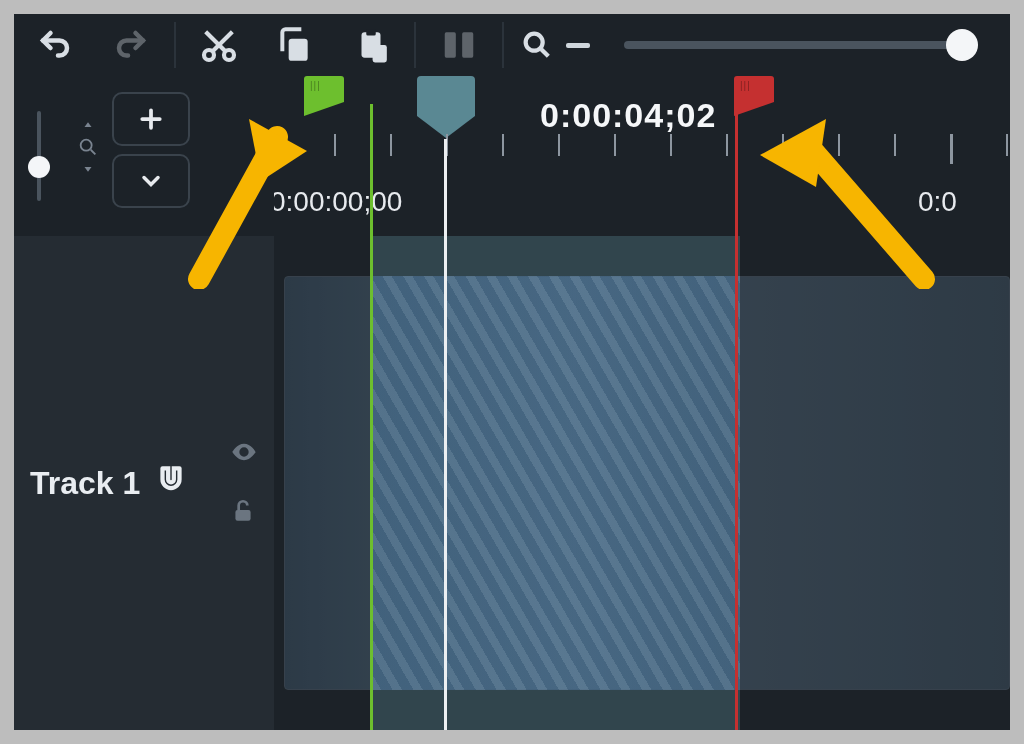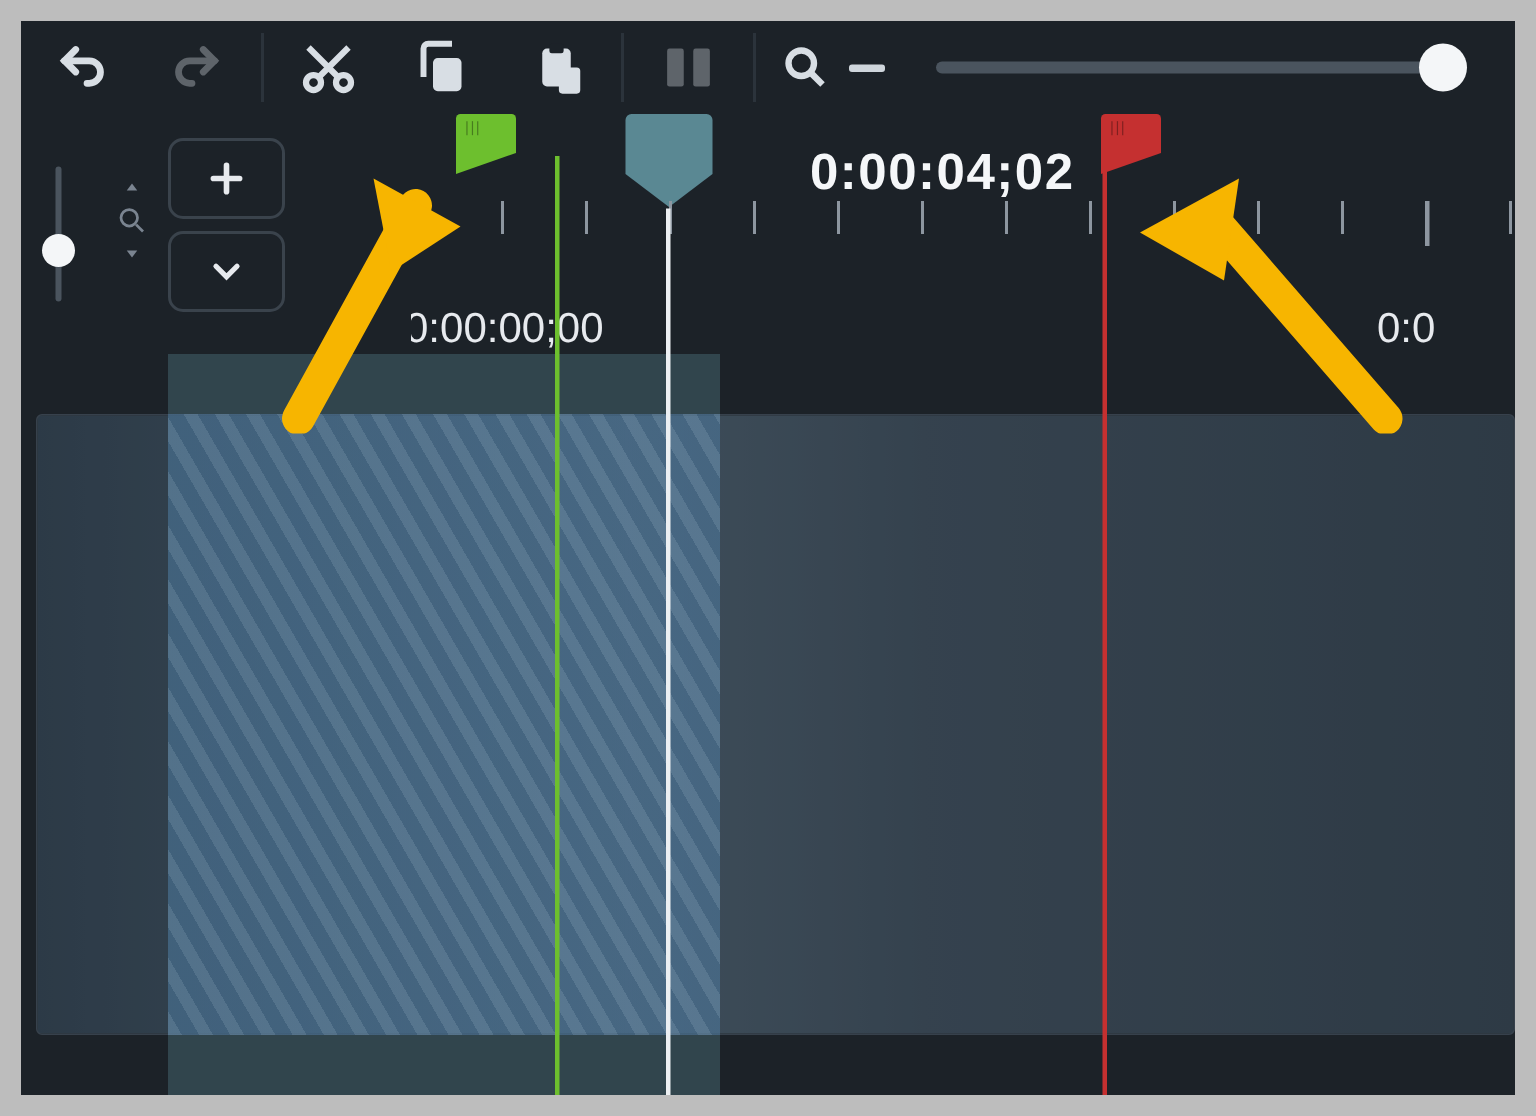--- a/index.html
+++ b/index.html
@@ -103,21 +103,21 @@
   .ruler {
     position:absolute; top:58px; left:0; right:0; height:50px;
   }
   .tick {
     position:absolute; top:0;
     width:2px; height:22px; background:#8d96a0;
   }
   .tick.major { height:30px; width:3px; }
   .ruler-label {
     position:absolute; top:64px;
-    color:#e7eaee; font-size:28px; font-weight:500;margin-top:17px;
+    color:#e7eaee; font-size:28px; font-weight:500;
   }
 
   
   .marker {
     position:absolute; top:0;
     width:40px; height:36px;
   }
   .marker .flag {
     width:40px; height:26px; border-top-left-radius:3px; border-top-right-radius:3px;
     position:relative;
@@ -319,20 +319,41 @@
         <div class="tick" style="left:620px"></div>
         <div class="tick major" style="left:676px"></div>
         <div class="tick" style="left:732px"></div>
       </div>
       <div class="ruler-label" style="left:-4px; top:110px;">0:00:00;00</div>
       <div class="ruler-label" style="left:644px; top:110px;">0:0</div>
     </div>
   </div>
 
   <div class="clip-area">
+    <div class="track-panel">
+      <span class="track-label">Track 1</span>
+      <span style="color:#e9edf1">
+        <svg width="34" height="34" viewBox="0 0 24 24" fill="none" stroke="currentColor" stroke-width="3" stroke-linecap="round">
+            <path d="M6 3v8a6 6 0 0012 0V3M6 3h4v8a2 2 0 004 0V3h4"></path>
+          </svg>
+      </span>
+      <div class="track-icons">
+        <span>
+          <svg width="28" height="28" viewBox="0 0 24 24" fill="currentColor">
+              <path d="M12 5C6 5 2 12 2 12s4 7 10 7 10-7 10-7-4-7-10-7zm0 11a4 4 0 110-8 4 4 0 010 8z"></path>
+            </svg>
+        </span>
+        <span>
+          <svg width="26" height="26" viewBox="0 0 24 24" fill="currentColor">
+              <rect x="5" y="11" width="14" height="10" rx="2"></rect>
+              <path d="M8 11V7a4 4 0 118 0" fill="none" stroke="currentColor" stroke-width="2.5"></path>
+            </svg>
+        </span>
+      </div>
+    </div>
 
     <div class="clip-region">
       <div class="clip"></div>
       <div class="selection" style="left:98px; width:368px;">
         <div class="selection-stripes"></div>
       </div>
     </div>
   </div>
 
   <div class="marker-line green" style="left:356px; top:90px; height:626px;"></div>

